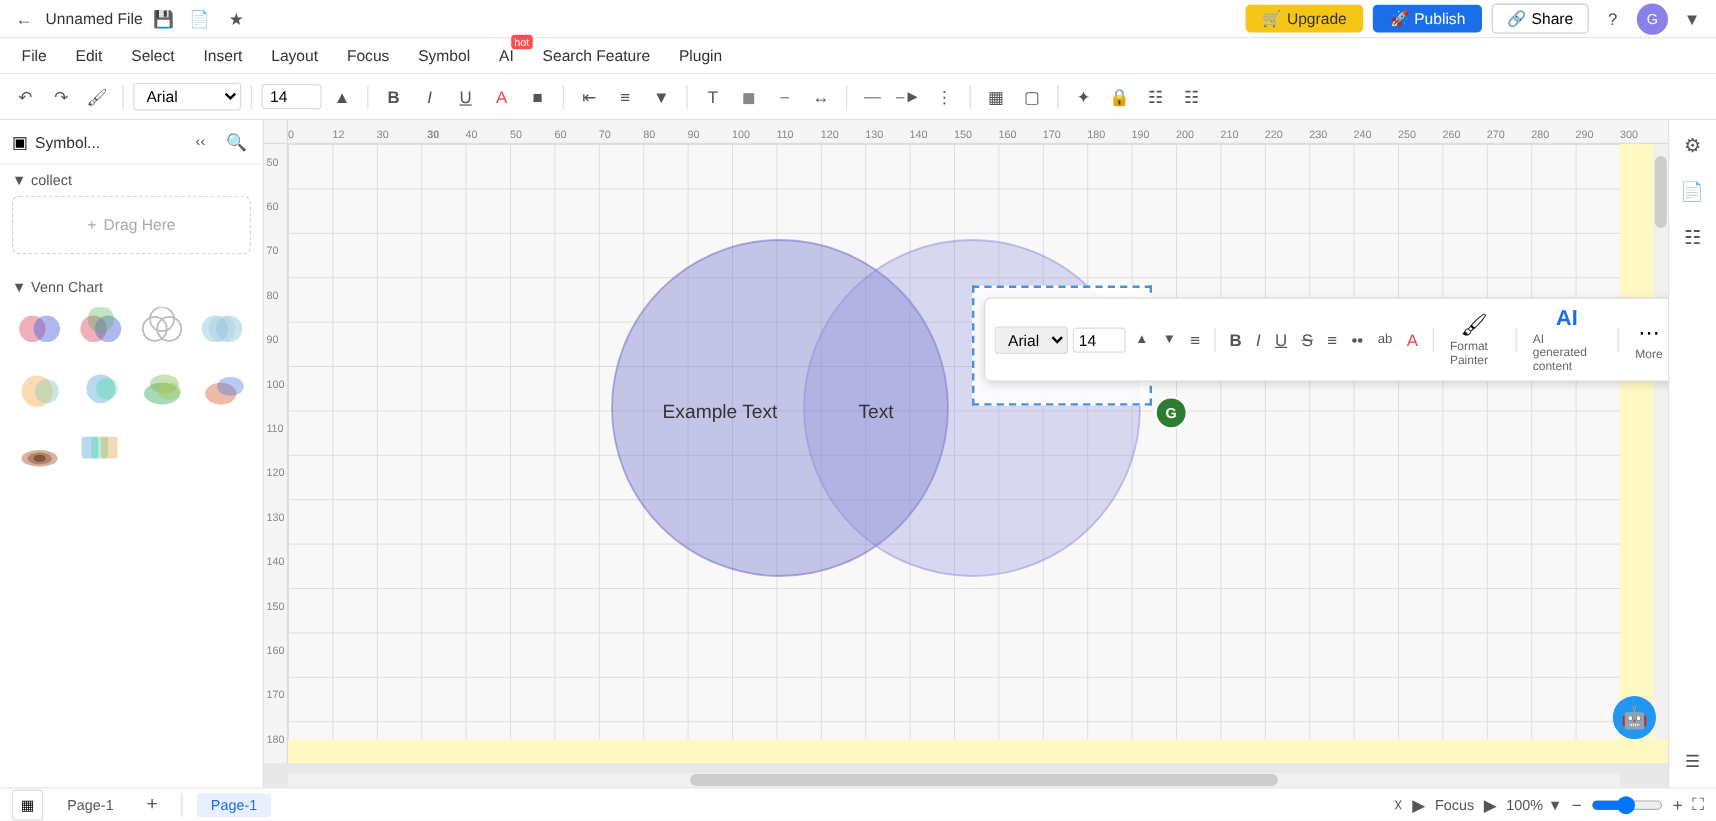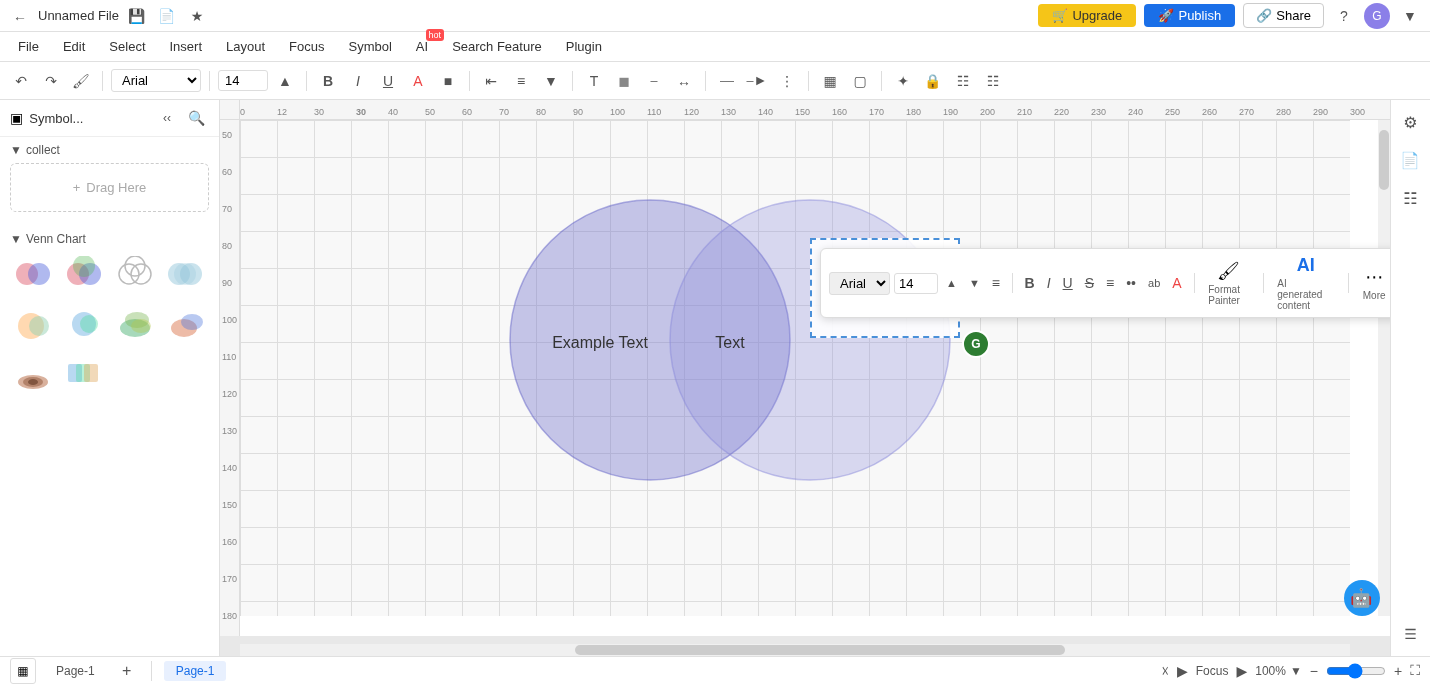--- a/index.html
+++ b/index.html
@@ -366,21 +366,21 @@
         <span class="ruler-mark-v" style="top:269px;">120</span>
         <span class="ruler-mark-v" style="top:306px;">130</span>
         <span class="ruler-mark-v" style="top:343px;">140</span>
         <span class="ruler-mark-v" style="top:380px;">150</span>
         <span class="ruler-mark-v" style="top:417px;">160</span>
         <span class="ruler-mark-v" style="top:454px;">170</span>
         <span class="ruler-mark-v" style="top:491px;">180</span>
       </div>
     </div>
 
-    <div class="canvas-inner" style="background: #ffffff;">
+    <div class="canvas-inner" style="background: #fef9c3;">
 
       <div style="position:absolute; top:0; left:0; right:40px; bottom:20px; background-image: linear-gradient(#ddd 1px, transparent 1px), linear-gradient(90deg, #ddd 1px, transparent 1px); background-size:37px 37px; background-color:#f8f8f8;"></div>
 
       <svg width="520" height="340" style="position:absolute; top:50px; left:230px; z-index:5;" viewBox="0 0 520 340">
 
         <circle cx="180" cy="170" r="140" fill="rgba(100,100,200,0.35)" stroke="rgba(100,100,200,0.5)" stroke-width="1.5"></circle>
 
         <circle cx="340" cy="170" r="140" fill="rgba(140,140,220,0.3)" stroke="rgba(140,140,220,0.5)" stroke-width="1.5"></circle>
 
         <text x="130" y="178" text-anchor="middle" font-family="Arial" font-size="16" fill="#333">Example Text</text>

